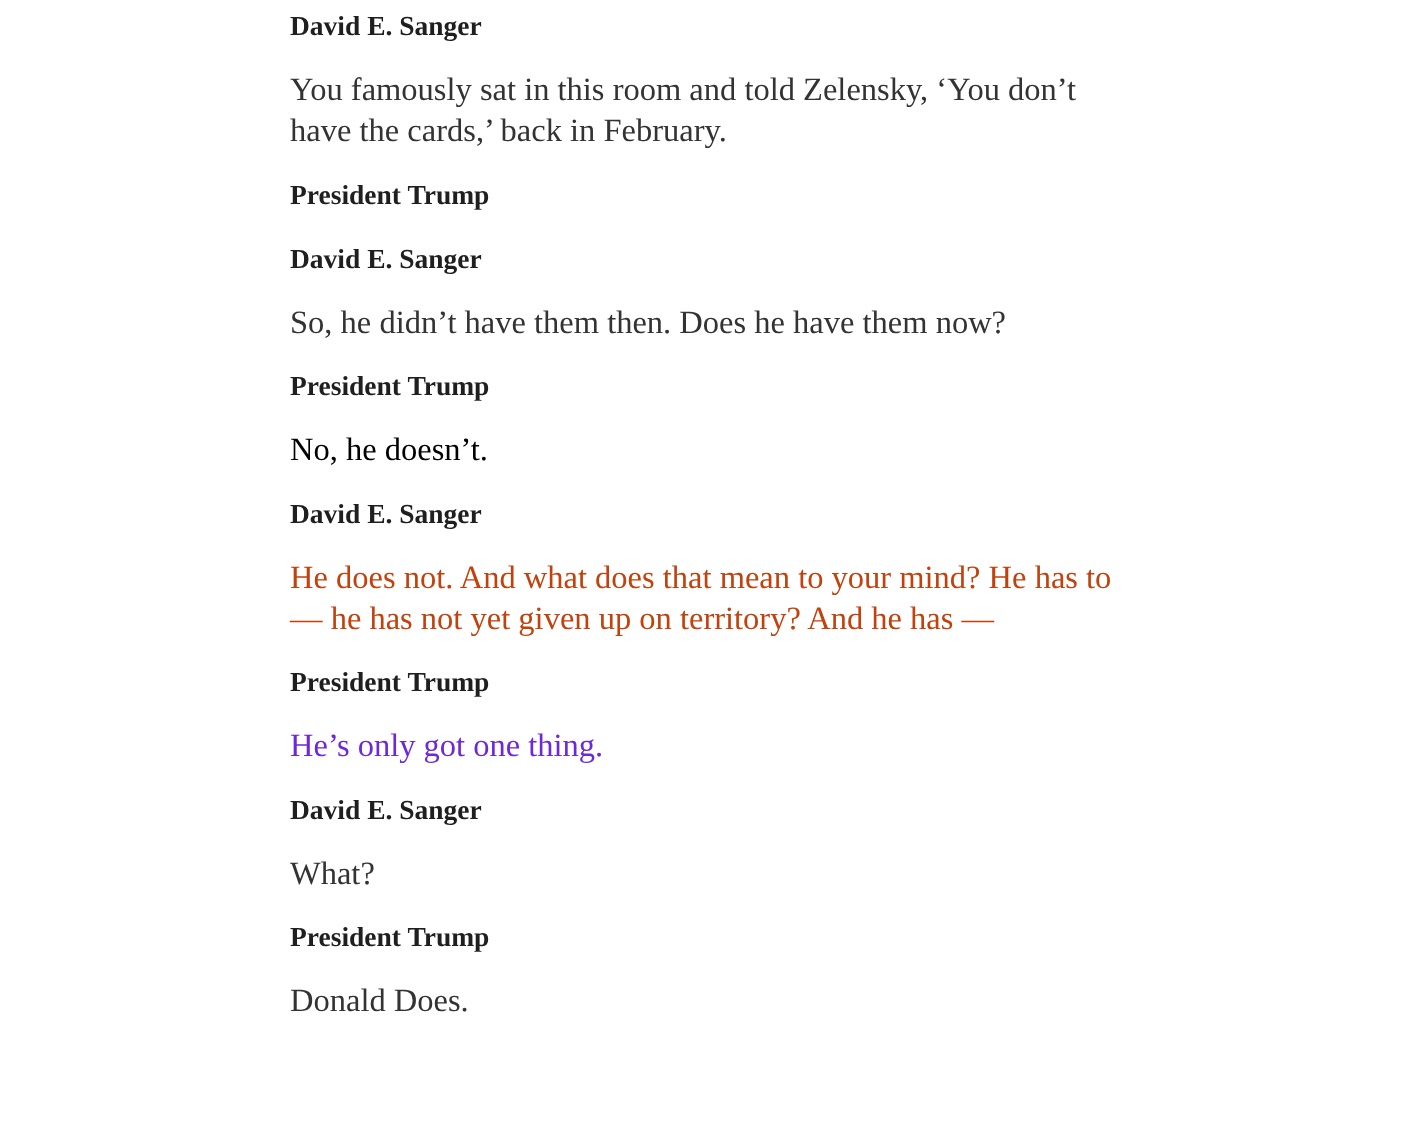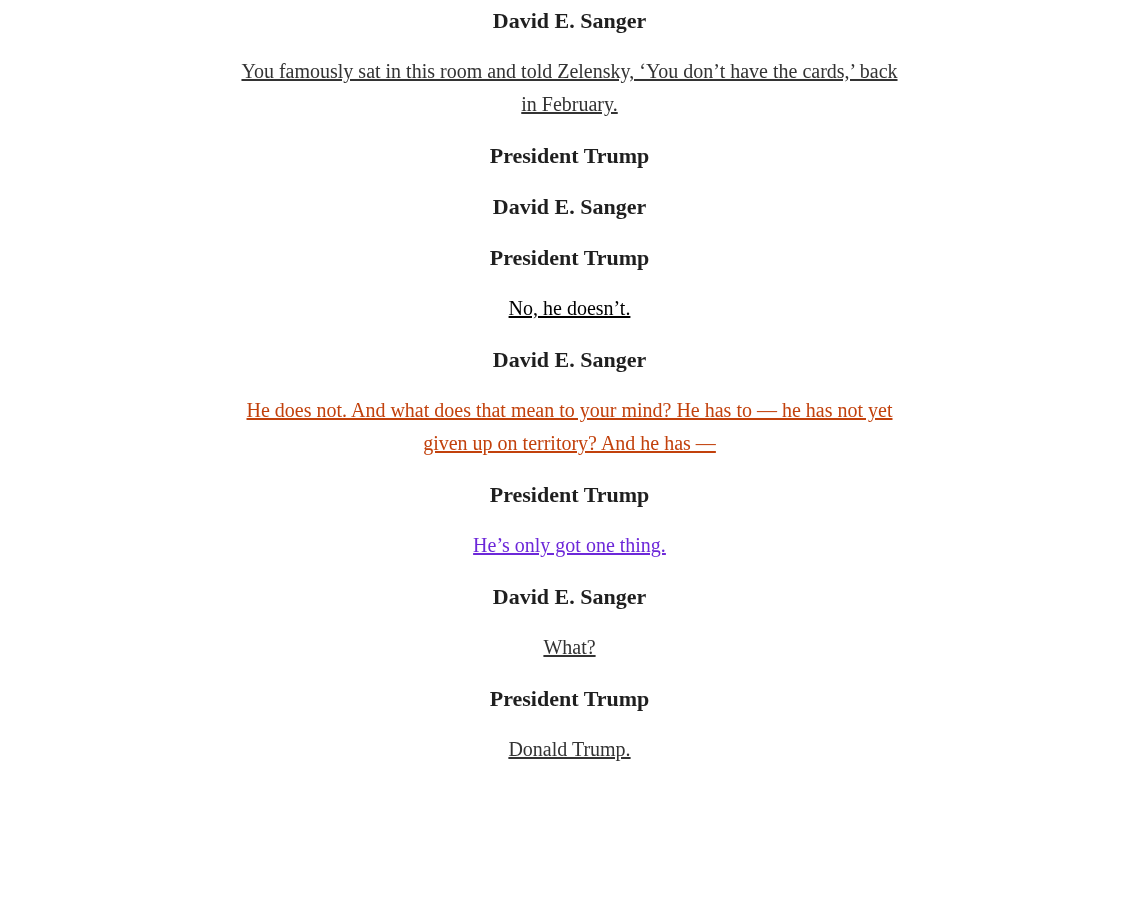--- a/index.html
+++ b/index.html
@@ -14,52 +14,51 @@
   }
   .page {
     width: 675px;
     margin: 0 auto;
     padding-top: 4px;
     padding-bottom: 12px;
     background: #ffffff;
   }
   .entry {
     margin: 0;
-    text-align: center;
   }
   .speaker {
     font-size: 22px;
     line-height: 33px;
     font-weight: 700;
     margin: 0 0 18px 0;
   }
   .utterance {
-    font-size: 20px;
+    font-size: 26px;
     line-height: 33px;
     font-weight: 400;
     margin: 0 0 18px 0;
-    text-decoration: underline;
   }
 </style>
 </head>
 <body style="background: rgb(255, 255, 255);">
 
 <main class="page">
   <article id="transcript-list">
   <section class="entry">
     <h4 class="speaker" style="color: rgb(31, 31, 31);">David E. Sanger</h4>
     <p class="utterance" style="color: rgb(51, 51, 51);">You famously sat in this room and told Zelensky, ‘You don’t have the cards,’ back in February.</p>
   </section>
 
   <section class="entry">
     <h4 class="speaker" style="color: rgb(31, 31, 31);">President Trump</h4>
   </section>
 
   <section class="entry">
     <h4 class="speaker" style="color: rgb(31, 31, 31);">David E. Sanger</h4>
+    <p class="utterance" style="color: rgb(51, 51, 51);">So, he didn’t have them then. Does he have them now?</p>
   </section>
 
   <section class="entry">
     <h4 class="speaker" style="color: rgb(31, 31, 31);">President Trump</h4>
     <p class="utterance" style="color: #000000;">No, he doesn’t.</p>
   </section>
 
   <section class="entry">
     <h4 class="speaker" style="color: rgb(31, 31, 31);">David E. Sanger</h4>
     <p class="utterance" style="color: #c2410c;">He does not. And what does that mean to your mind? He has to — he has not yet given up on territory? And he has —</p>
@@ -70,16 +69,16 @@
     <p class="utterance" style="color: #6d28d9;">He’s only got one thing.</p>
   </section>
 
   <section class="entry">
     <h4 class="speaker" style="color: rgb(31, 31, 31);">David E. Sanger</h4>
     <p class="utterance" style="color: rgb(51, 51, 51);">What?</p>
   </section>
 
   <section class="entry">
     <h4 class="speaker" style="color: rgb(31, 31, 31);">President Trump</h4>
-    <p class="utterance" style="color: rgb(51, 51, 51);">Donald Trump.</p>
+    <p class="utterance" style="color: rgb(51, 51, 51);">Donald Does.</p>
   </section>
 </article>
 </main>
 
 </body></html>

